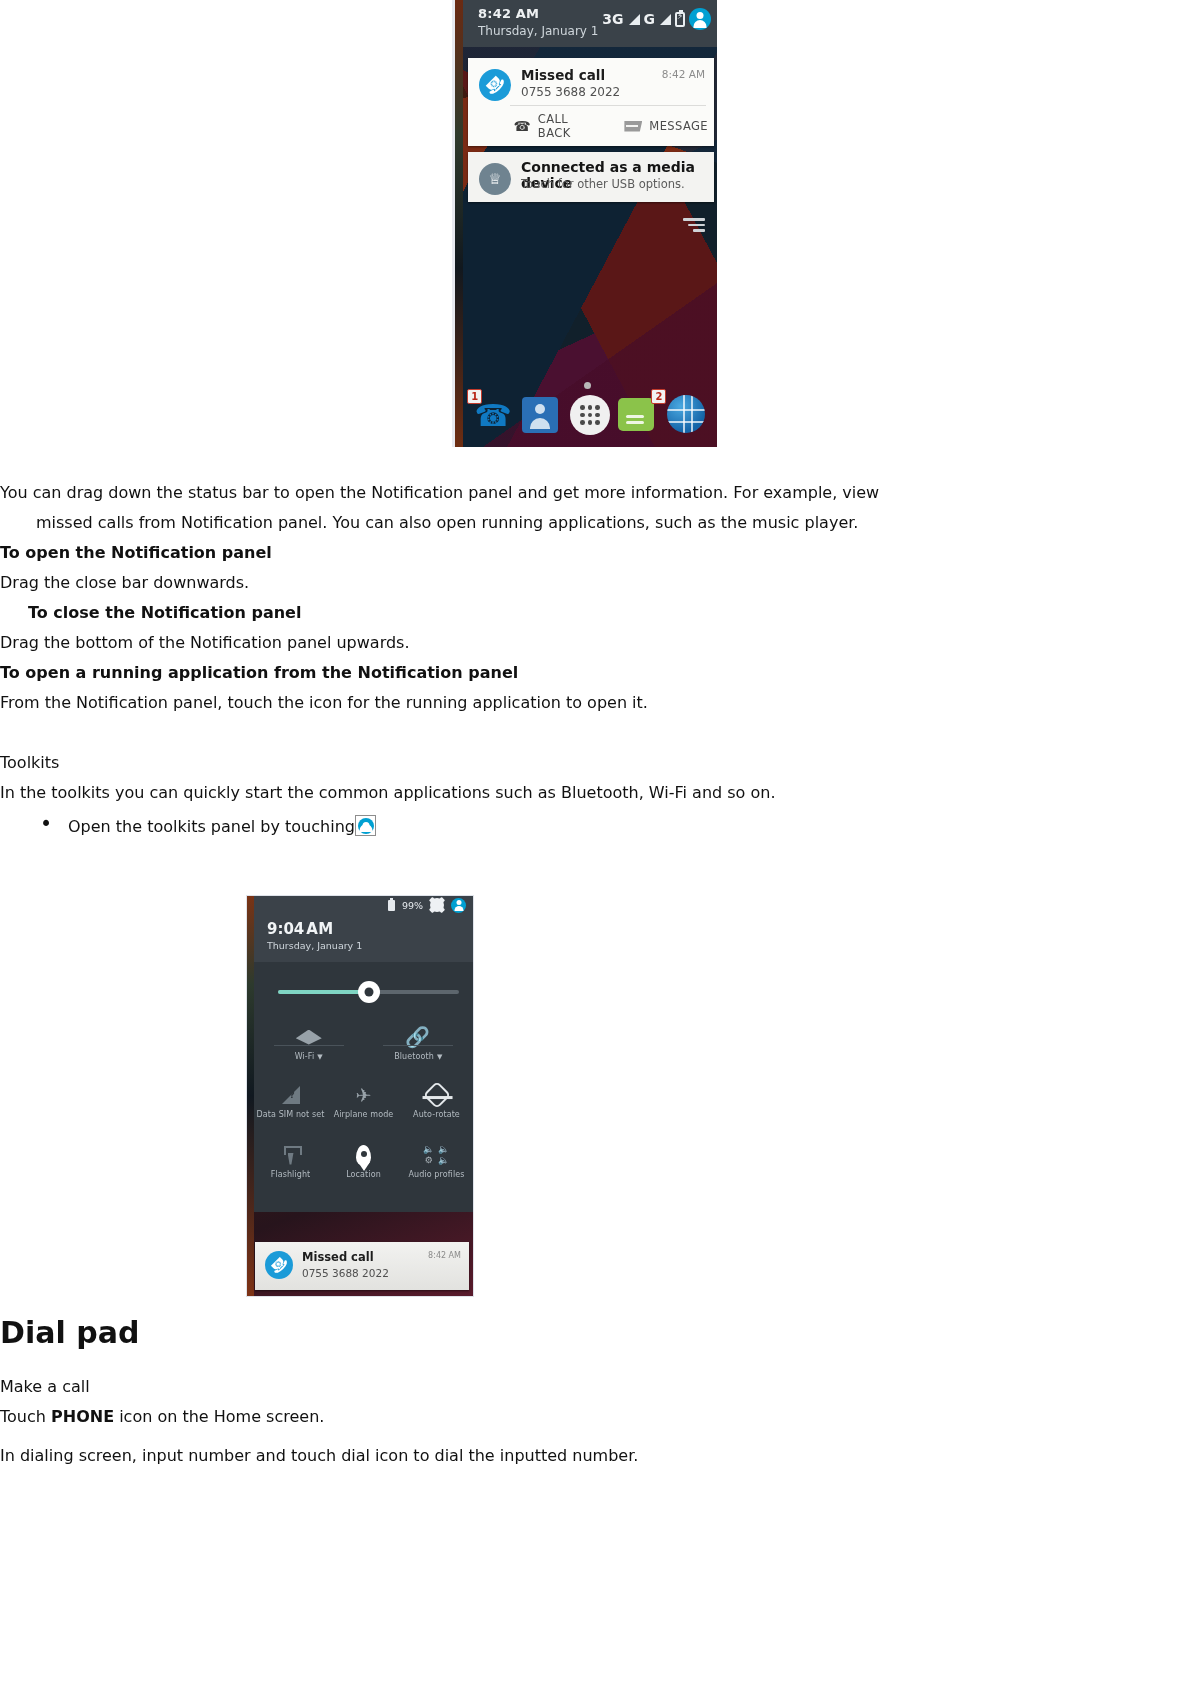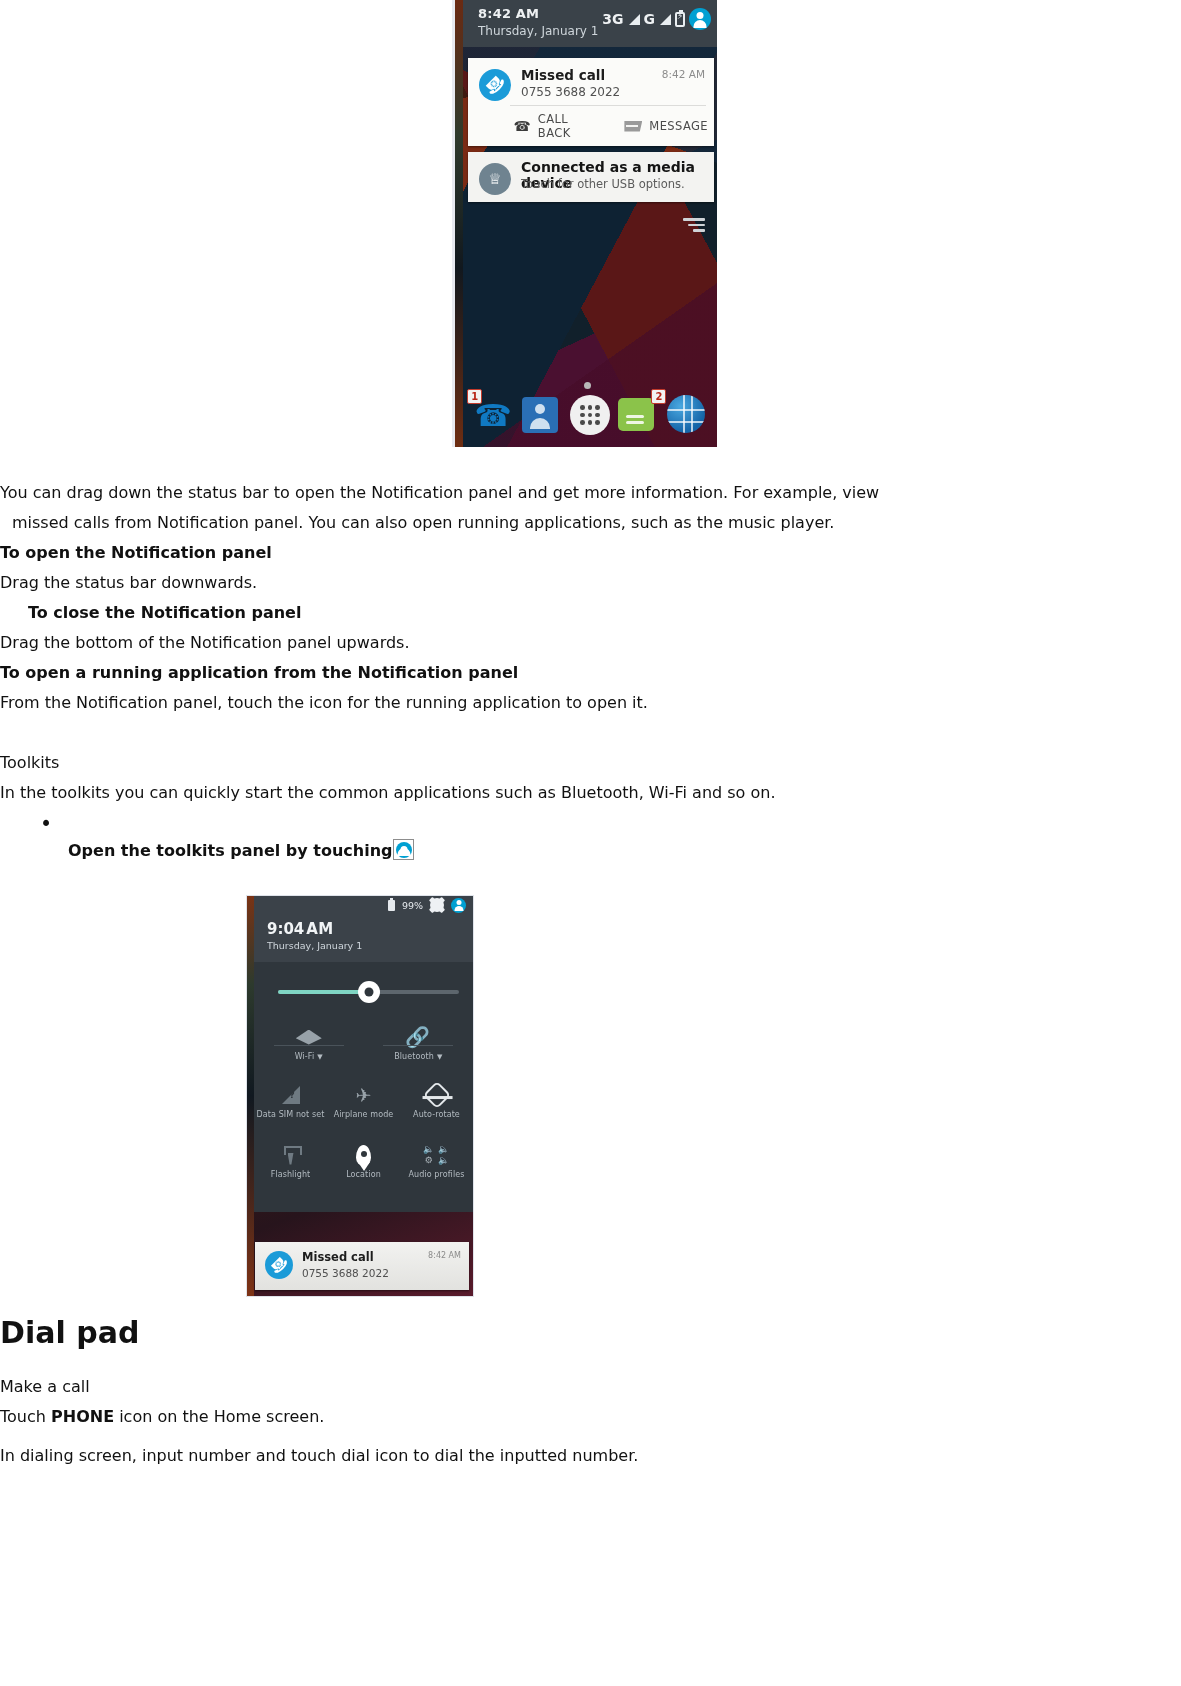--- a/index.html
+++ b/index.html
@@ -329,36 +329,36 @@
         <div class="badge-num" style="left:auto;right:-8px">2</div>
       </div>
       <div class="dockicon">
         <div class="ic-browser"></div>
       </div>
     </div>
   </div>
 
   <div class="doc">
     <div class="para" style="left:0px; top:478px; width:1181px;">You can drag down the status bar to open the Notification panel and get more information. For example, view</div>
-    <div class="para" style="left:12px; top:508px; width:1060px;">missed calls from Notification panel. You can also open running applications, such as the music player.</div>
+    <div class="para" style="left:0px; top:508px; width:1060px;padding-left:36px;">missed calls from Notification panel. You can also open running applications, such as the music player.</div>
 
     <div class="para b" style="left:0px; top:538px;">To open the Notification panel</div>
-    <div class="para" style="left:0px; top:568px;">Drag the status bar downwards.</div>
+    <div class="para" style="left:0px; top:568px;">Drag the close bar downwards.</div>
 
     <div class="para b" style="left:0px; top:598px;margin-left:28px;">To close the Notification panel</div>
     <div class="para" style="left:0px; top:628px;">Drag the bottom of the Notification panel upwards.</div>
 
     <div class="para b" style="left:0px; top:658px;">To open a running application from the Notification panel</div>
     <div class="para" style="left:0px; top:688px;">From the Notification panel, touch the icon for the running application to open it.</div>
 
     <div class="para" style="left:0px; top:748px;">Toolkits</div>
     <div class="para" style="left:0px; top:778px;">In the toolkits you can quickly start the common applications such as Bluetooth, Wi-Fi and so on.</div>
 
     <div class="bullet" style="left:40px; top:812px;">•</div>
-    <div class="para" style="left:68px; top:836px;font-weight:bold;">
+    <div class="para" style="left:68px; top:812px;">
       <span>Open the toolkits panel by touching</span><span class="inline-badge"><span class="pb person-badge"></span></span>
     </div>
 
     <div class="para h1" style="left:0px; top:1318px;">Dial pad</div>
 
     <div class="para" style="left:0px; top:1372px;">Make a call</div>
     <div class="para" style="left:0px; top:1402px;">
       <span>Touch </span><span class="b">PHONE</span><span> icon on the Home screen.</span>
     </div>
     <div class="para" style="left:0px; top:1441px;">In dialing screen, input number and touch dial icon to dial the inputted number.</div>

